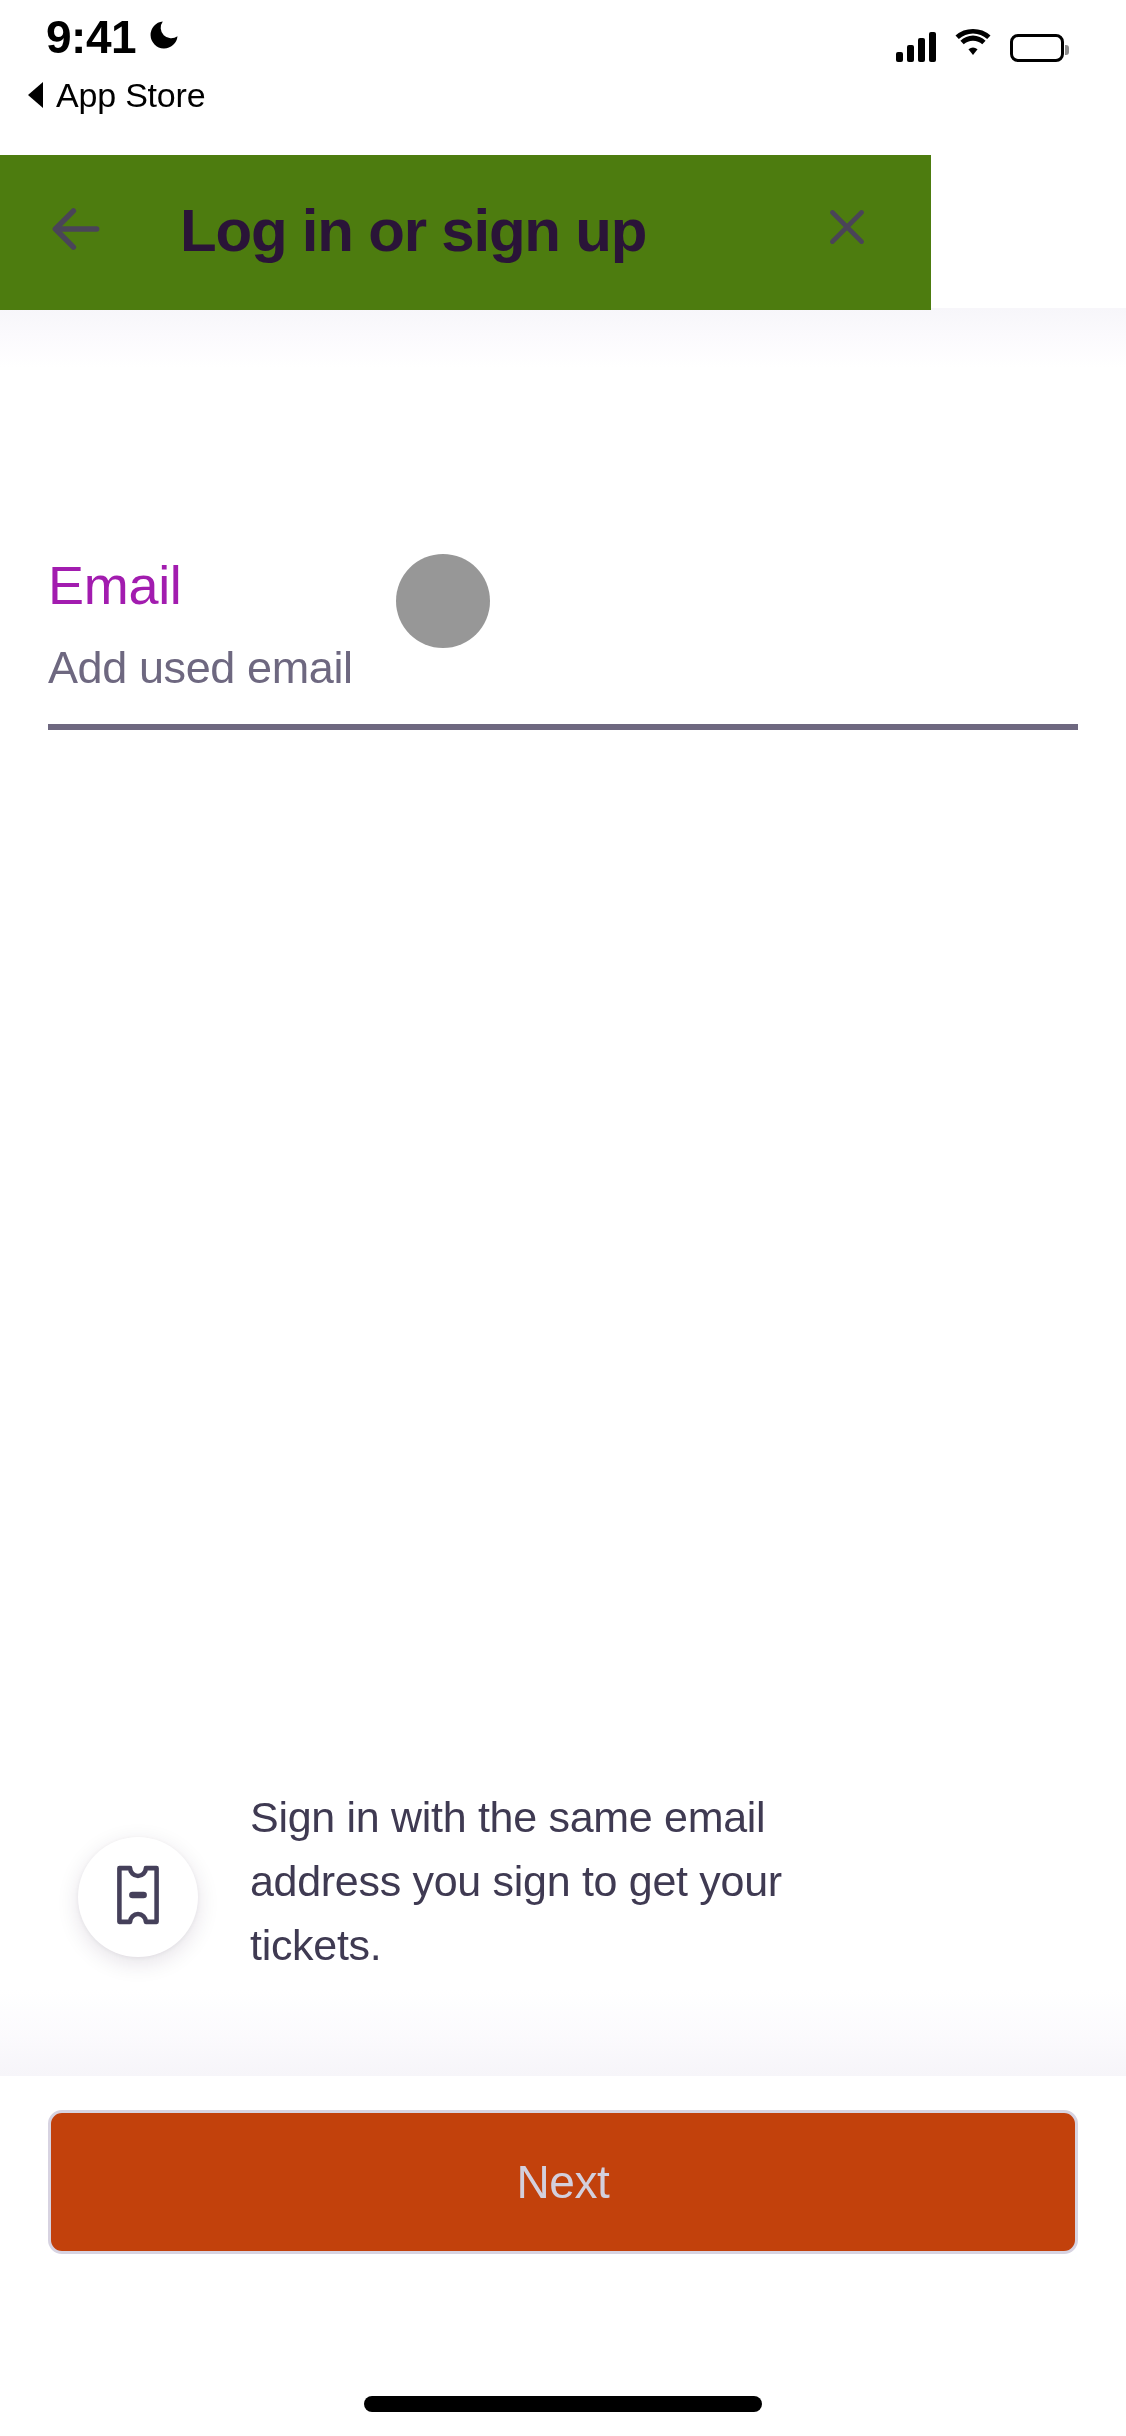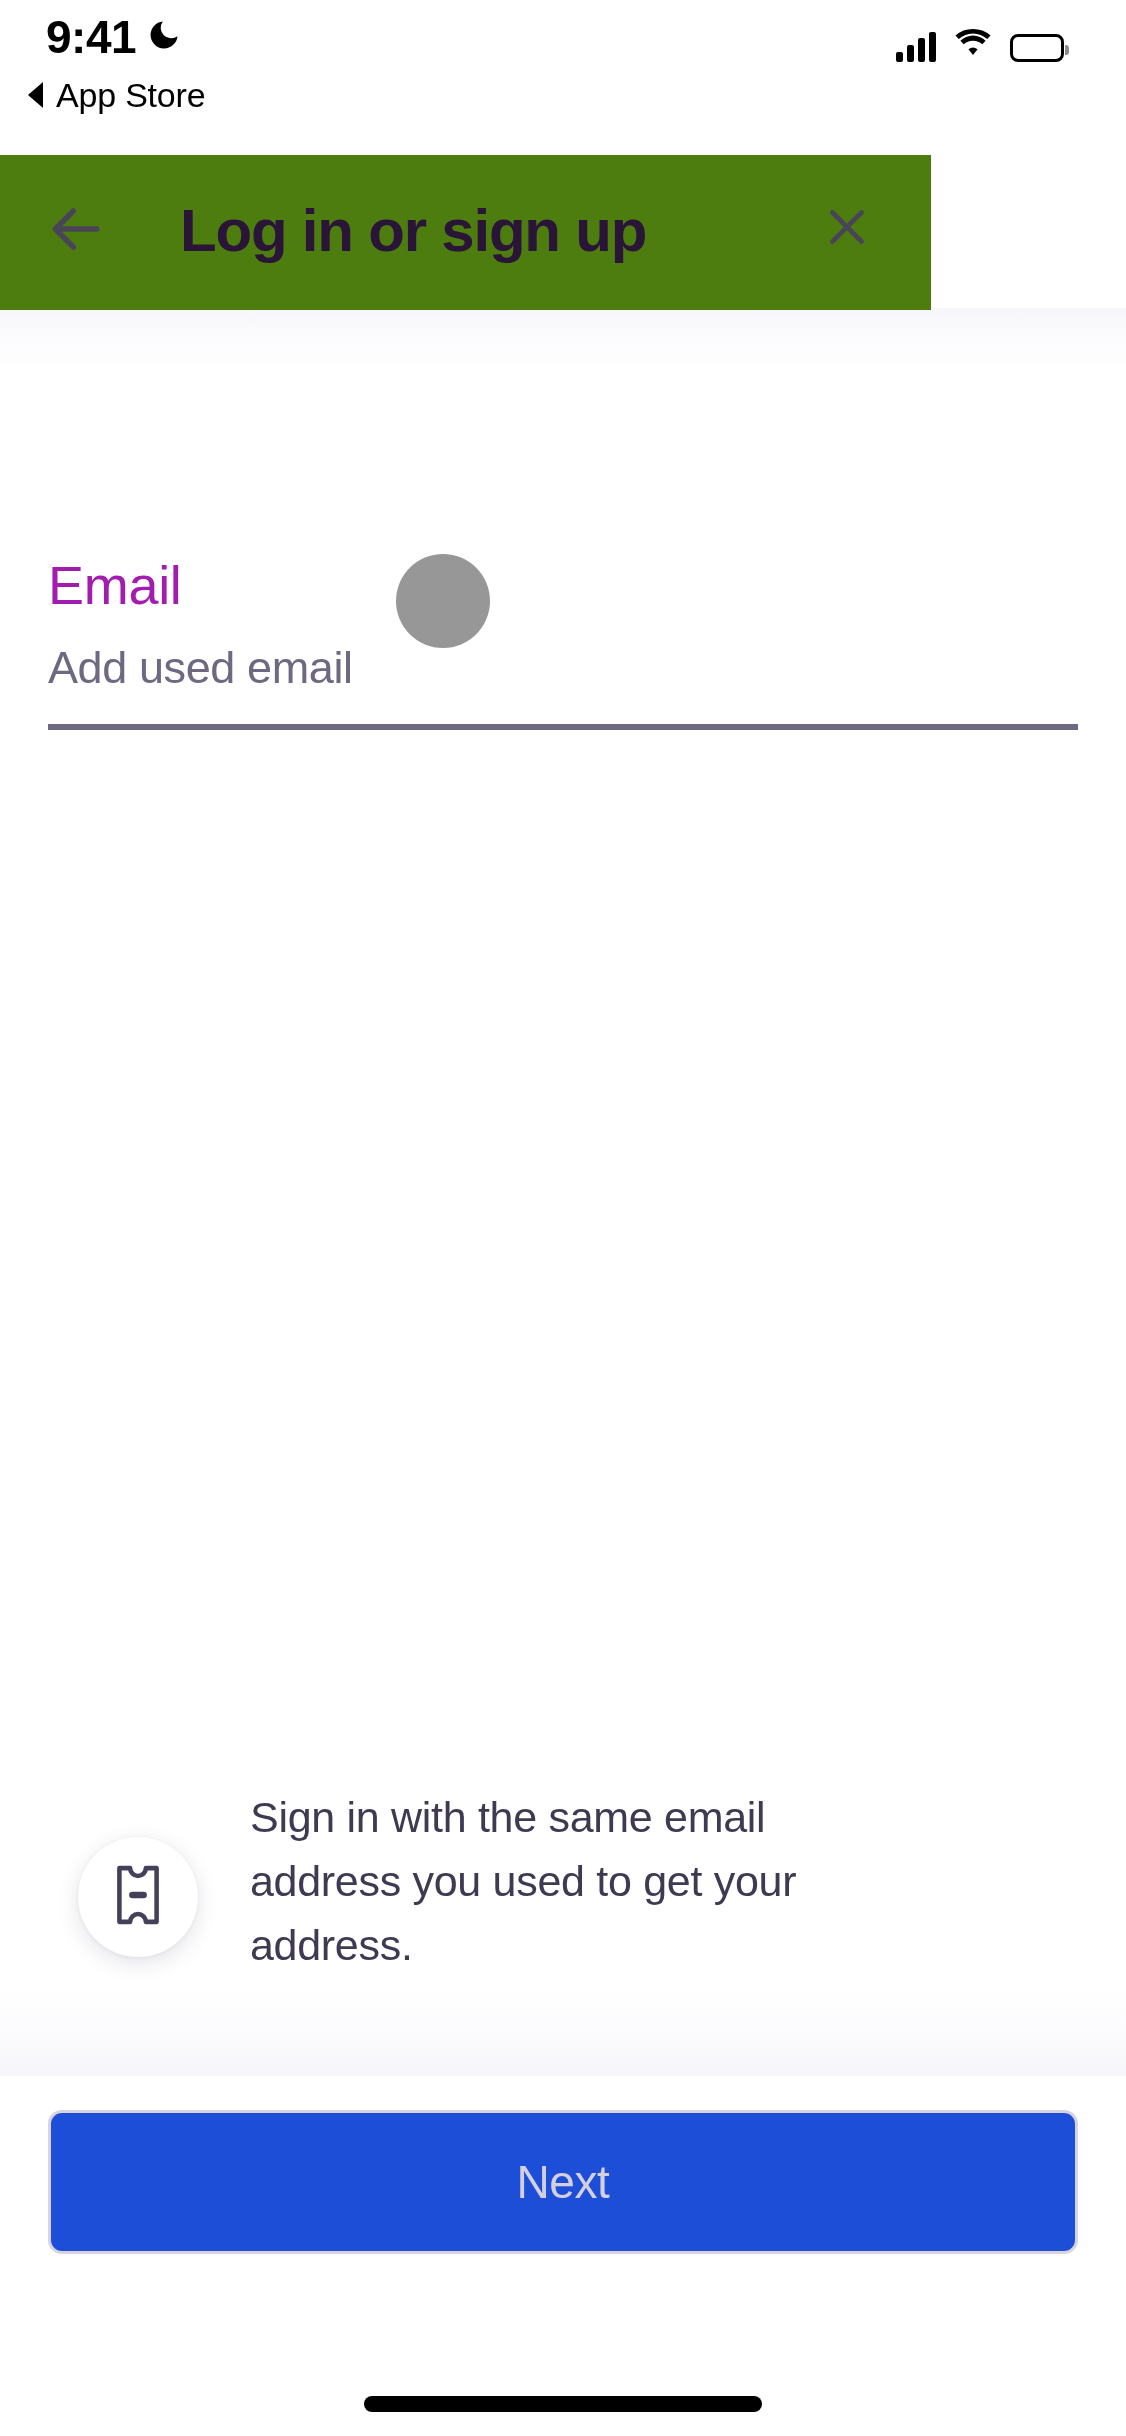--- a/index.html
+++ b/index.html
@@ -250,21 +250,21 @@
     z-index: 12;
   }
   .next-button {
     position: absolute;
     left: 48px;
     top: 34px;
     width: 1030px;
     height: 144px;
     border: 3px solid #d7d3e1;
     border-radius: 14px;
-    background: #1d4ed8;
+    background: #c2410c;
     display: flex;
     align-items: center;
     justify-content: center;
     font-size: 46px;
     font-weight: 400;
     color: #d3cfdd;
     letter-spacing: -0.4px;
   }
 
   .home-indicator {
@@ -360,21 +360,21 @@
 
     <div class="hint-badge">
       <span>
         <svg width="46" height="62" viewBox="0 0 22 30" fill="none" stroke="#45405a" stroke-width="2.2" stroke-linejoin="round" stroke-linecap="round">
           <path d="M2 2h5.2a3.8 3.8 0 0 0 7.6 0H20v26h-5.2a3.8 3.8 0 0 0-7.6 0H2V2z"></path>
           <line x1="8.3" y1="15" x2="13.7" y2="15" stroke-width="3.2"></line>
         </svg>
       </span>
     </div>
 
-    <div class="hint-text">Sign in with the same email address you used to get your address.</div>
+    <div class="hint-text">Sign in with the same email address you sign to get your tickets.</div>
   </div>
 
   <div class="bottom-shade"></div>
 
   <div class="bottom-bar">
     <div class="next-button">Next</div>
   </div>
 
   <div class="home-indicator"></div>
 

